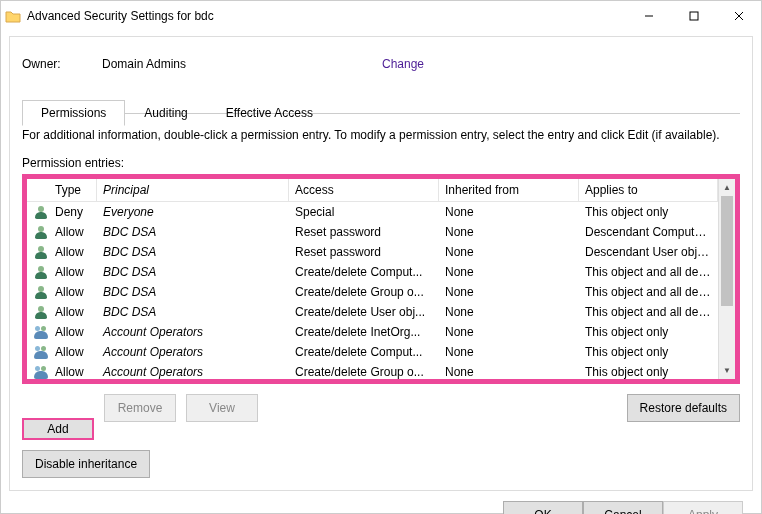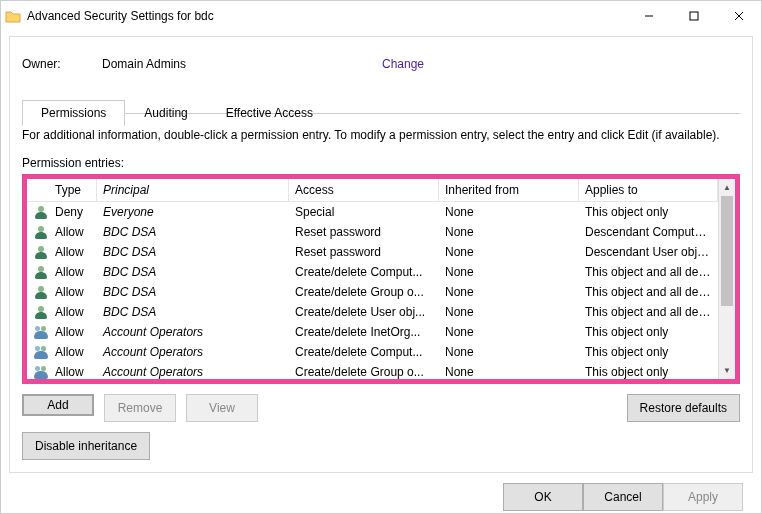--- a/index.html
+++ b/index.html
@@ -33,21 +33,21 @@
   .col-applies { flex: 1; }
   .grid-row { display: flex; padding: 1px 0; align-items: center; }
   .gc { padding: 1px 6px; white-space: nowrap; overflow: hidden; text-overflow: ellipsis; }
   .vscroll { width: 17px; background: #f0f0f0; border-left: 1px solid #ddd; display: flex; flex-direction: column; }
   .vscroll .arrow { height: 17px; display: flex; align-items: center; justify-content: center; color: #555; font-size: 8px; background: #f0f0f0; }
   .vscroll .track { flex: 1; background: #f0f0f0; position: relative; }
   .vscroll .thumb { position: absolute; top: 0; left: 2px; right: 2px; height: 110px; background: #c2c2c2; }
   .btn-row { display: flex; margin-top: 10px; gap: 10px; }
   .btn-row .spacer { flex: 1; }
   .btn { min-width: 72px; height: 28px; padding: 0 12px; border: 1px solid #adadad; background: #e1e1e1; cursor: pointer; font-size: 12px; font-family: inherit; }
-  .btn.active-blue { border: 2px solid #a3a3a3; padding: 0 11px; height: 22px; line-height: 18px; }
+  .btn.active-blue { border: 2px solid #ec4899; padding: 0 11px; height: 22px; line-height: 18px; margin-top: 24px; }
   .btn.disabled { color: #888; border-color: #ccc; background: #efefef; }
   .footer { display: flex; justify-content: flex-end; gap: 0; padding: 10px 10px 0 0; }
   .footer .btn { min-width: 80px; }
 
   
   .prin-icon { width: 16px; height: 16px; display: block; position: relative; }
   .single-head { position: absolute; width: 6px; height: 6px; border-radius: 50%; background: #8ab88a; left: 5px; top: 2px; }
   .single-body { position: absolute; width: 12px; height: 7px; border-radius: 6px 6px 2px 2px; background: #3a7a5a; left: 2px; top: 8px; }
   .multi-head1 { position: absolute; width: 5px; height: 5px; border-radius: 50%; background: #8ab8d8; left: 2px; top: 2px; }
   .multi-head2 { position: absolute; width: 5px; height: 5px; border-radius: 50%; background: #8ab88a; left: 8px; top: 2px; }

